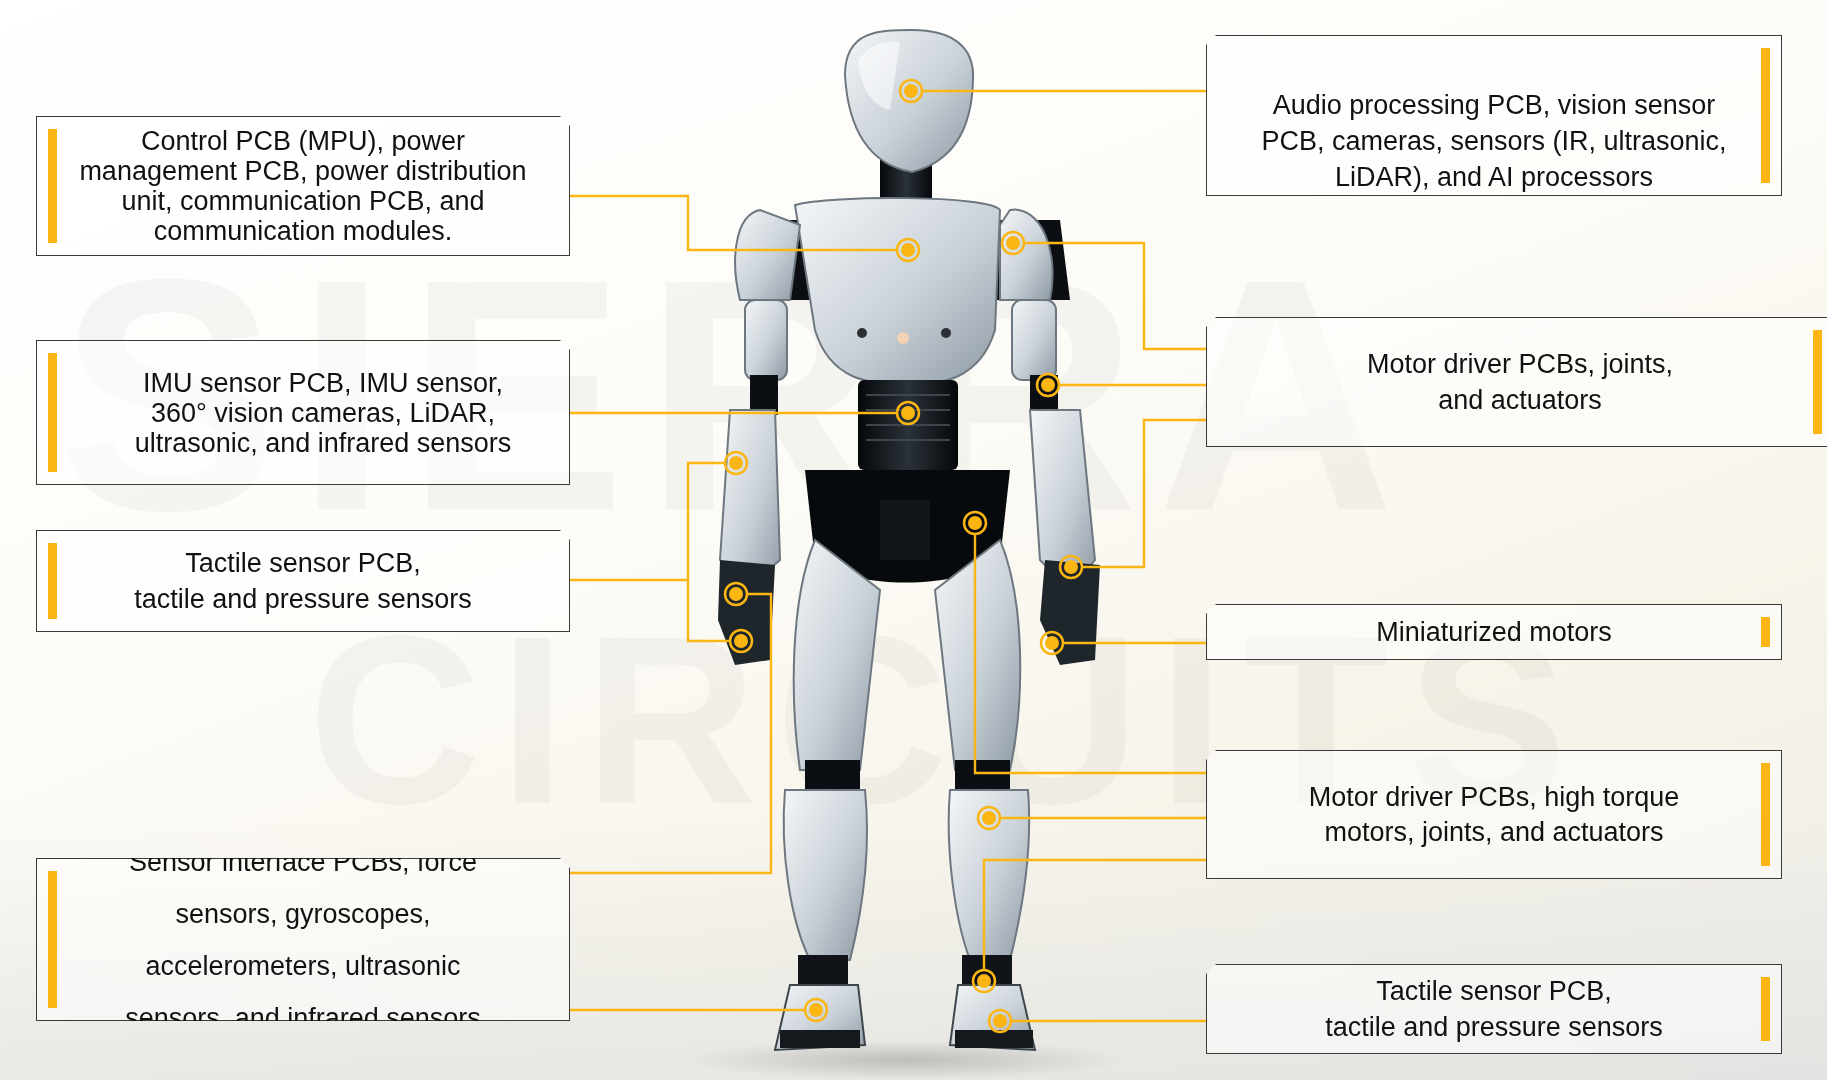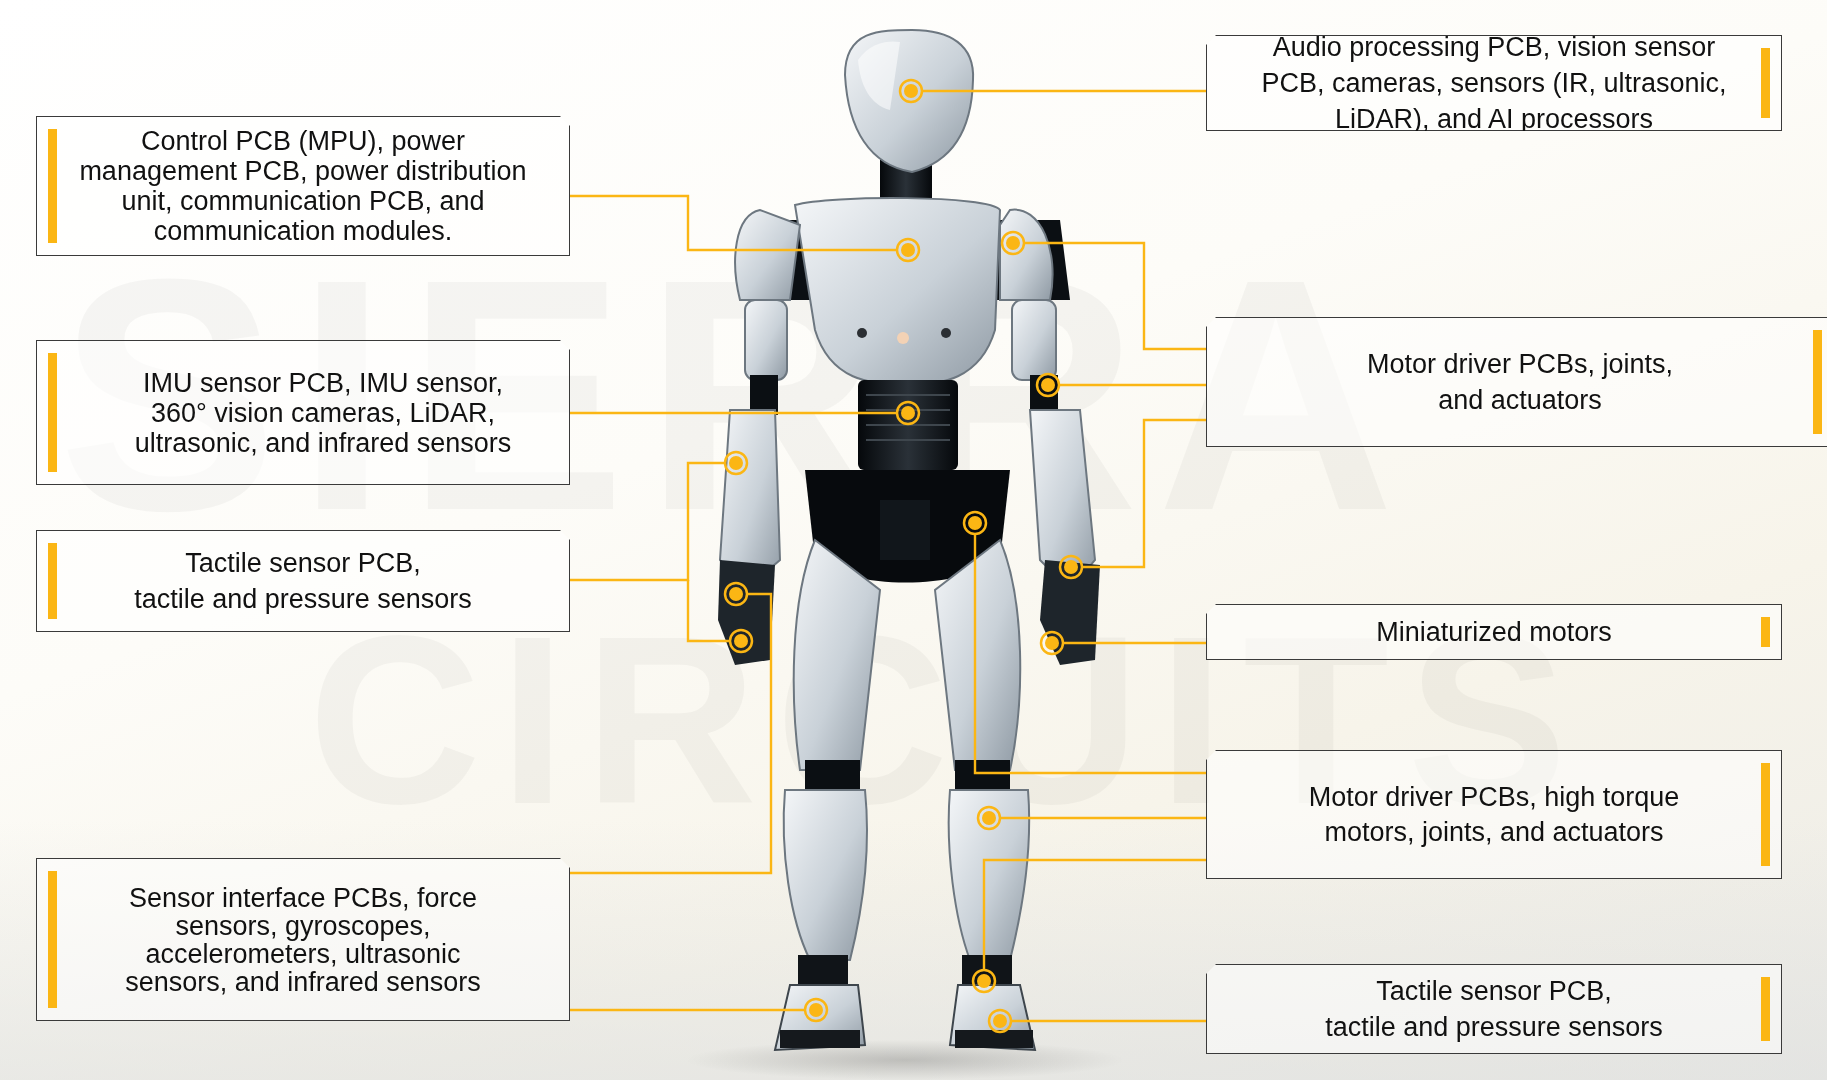--- a/index.html
+++ b/index.html
@@ -205,27 +205,27 @@
 360° vision cameras, LiDAR,
 ultrasonic, and infrared sensors</span>
 </div>
 <div class="box left" style="left:36px;top:530px;width:534px;height:102px;">
   <span class="bar"></span>
   <span class="txt" style="line-height:36px;">Tactile sensor PCB,
 tactile and pressure sensors</span>
 </div>
 <div class="box left" style="left:36px;top:858px;width:534px;height:163px;">
   <span class="bar"></span>
-  <span class="txt" style="line-height:28px;">Sensor interface PCBs, force
+  <span class="txt" style="line-height:52px;">Sensor interface PCBs, force
 sensors, gyroscopes,
 accelerometers, ultrasonic
 sensors, and infrared sensors</span>
 </div>
 
-<div class="box right" style="left:1206px;top:35px;width:576px;height:96px;">
+<div class="box right" style="left:1206px;top:35px;width:576px;height:161px;align-items:flex-end;">
   <span class="bar"></span>
   <span class="txt" style="line-height:36px;">Audio processing PCB, vision sensor
 PCB, cameras, sensors (IR, ultrasonic,
 LiDAR), and AI processors</span>
 </div>
 <div class="box right" style="left:1206px;top:317px;width:628px;height:130px;">
   <span class="bar"></span>
   <span class="txt" style="line-height:36px;">Motor driver PCBs, joints,
 and actuators</span>
 </div>

